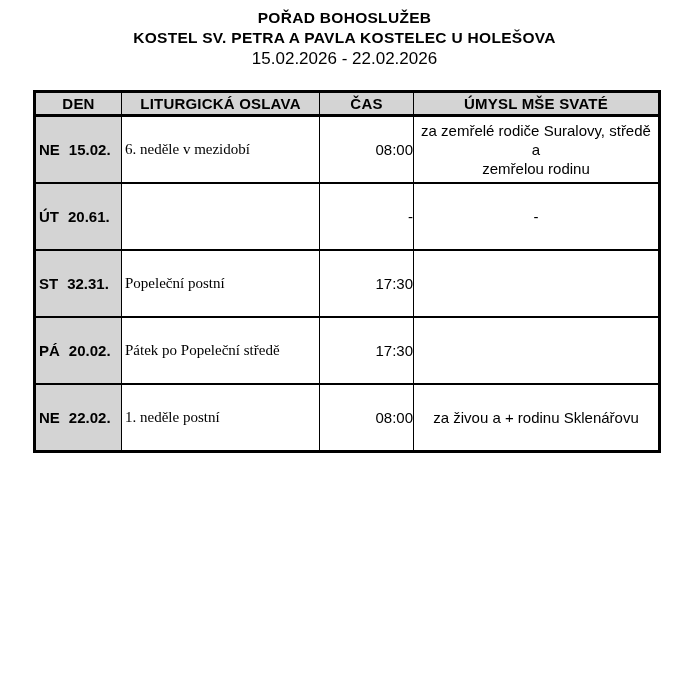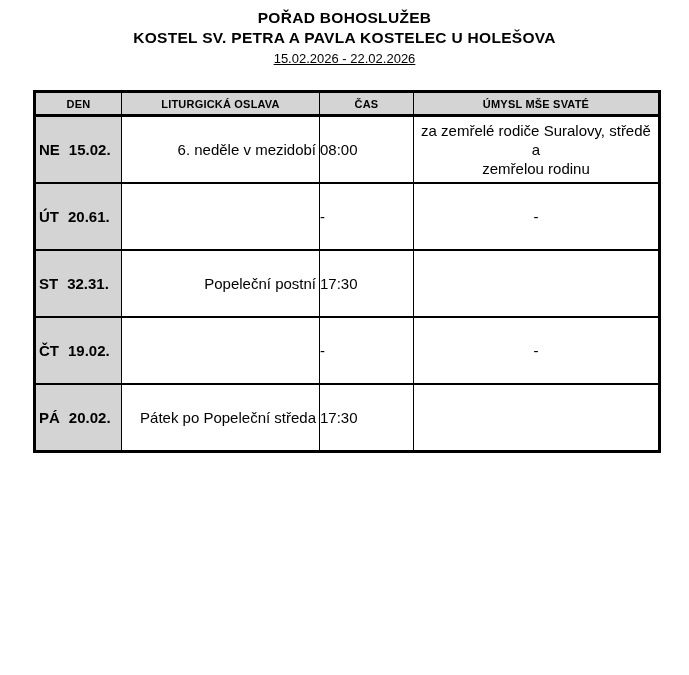--- a/index.html
+++ b/index.html
@@ -23,24 +23,23 @@
     width: 689px;
     text-align: center;
   }
   .doc-title, .doc-subtitle {
     font-size: 15.5px;
     font-weight: bold;
     line-height: 20px;
     letter-spacing: 0.3px;
   }
   .doc-daterange {
-    font-size: 13px;
+    font-size: 17px;
     font-weight: normal;
     line-height: 21px;
-    text-decoration: underline;
   }
   table.schedule {
     position: absolute;
     left: 33px;
     top: 90px;
     width: 625px;
     border-collapse: collapse;
     table-layout: fixed;
     border: 3px solid #000000;
   }
@@ -49,21 +48,21 @@
     border-top: 2px solid #000000;
     border-bottom: 2px solid #000000;
     border-left: 1px solid #000000;
     border-right: 1px solid #000000;
     vertical-align: middle;
     overflow: hidden;
   }
   table.schedule th {
     height: 21px;
     background: #d4d4d4;
-    font-size: 11px;
+    font-size: 15px;
     font-weight: bold;
     text-align: center;
     border-bottom: 3px solid #000000;
     padding: 0;
     letter-spacing: 0.2px;
   }
   table.schedule td {
     height: 65px;
     font-size: 15px;
   }
@@ -71,27 +70,28 @@
     background: #d4d4d4;
     font-weight: bold;
     text-align: left;
     padding: 0 8px 0 3px;
     white-space: nowrap;
   }
   td.day-cell .date-part {
     margin-left: 9px;
   }
   td.celebration-cell {
-    text-align: right;
+    text-align: left;
     padding: 0 3px;
     white-space: pre-line;
     line-height: 19px;
+    font-family: Liberation Serif, serif;
   }
   td.time-cell {
-    text-align: left;
+    text-align: right;
     padding: 0;
   }
   td.intention-cell {
     text-align: center;
     padding: 0 2px;
     white-space: pre-line;
     line-height: 19px;
   }
 </style>
 </head>
@@ -134,27 +134,27 @@
         <td class="time-cell">-</td>
         <td class="intention-cell">-</td>
       </tr>
       <tr>
         <td class="day-cell"><span>ST</span><span class="date-part">32.31.</span></td>
         <td class="celebration-cell">Popeleční postní</td>
         <td class="time-cell">17:30</td>
         <td class="intention-cell"></td>
       </tr>
       <tr>
-        <td class="day-cell"><span>ČT</span><span class="date-part">19.02.</span></td>
-        <td class="celebration-cell"></td>
-        <td class="time-cell">-</td>
-        <td class="intention-cell">-</td>
+        <td class="day-cell"><span>PÁ</span><span class="date-part">20.02.</span></td>
+        <td class="celebration-cell">Pátek po Popeleční středě</td>
+        <td class="time-cell">17:30</td>
+        <td class="intention-cell"></td>
       </tr>
       <tr>
-        <td class="day-cell"><span>PÁ</span><span class="date-part">20.02.</span></td>
-        <td class="celebration-cell">Pátek po Popeleční středa</td>
-        <td class="time-cell">17:30</td>
-        <td class="intention-cell"></td>
+        <td class="day-cell"><span>NE</span><span class="date-part">22.02.</span></td>
+        <td class="celebration-cell">1. neděle postní</td>
+        <td class="time-cell">08:00</td>
+        <td class="intention-cell">za živou a + rodinu Sklenářovu</td>
       </tr>
     </tbody>
   </table>
 
 </div>
 
 </body></html>

